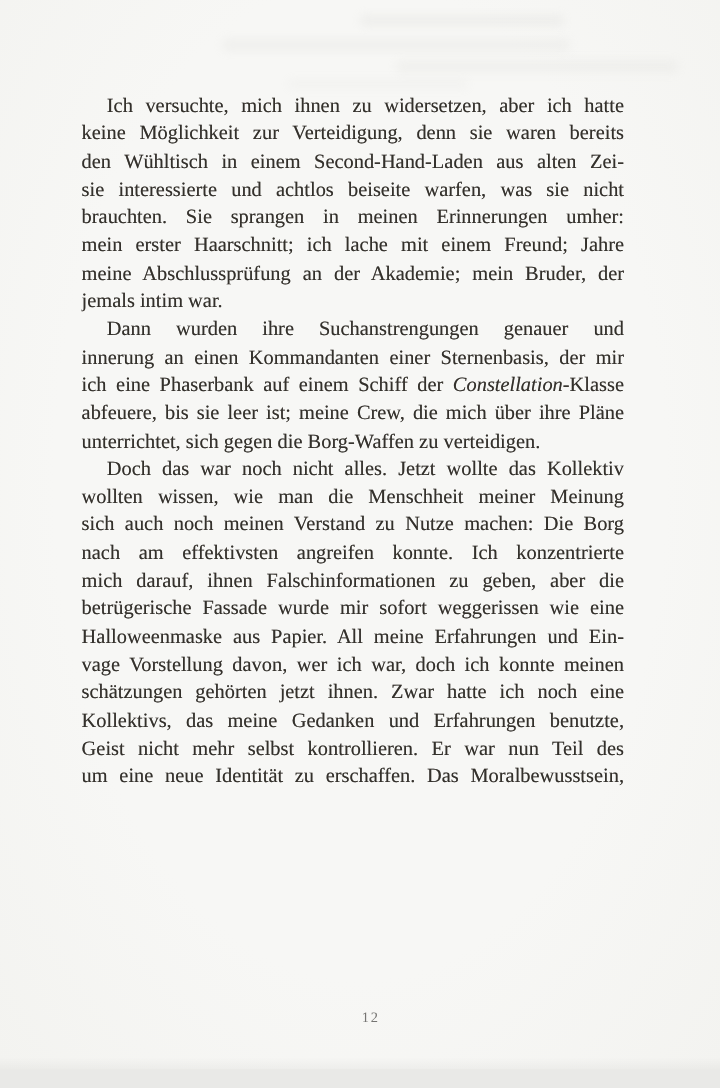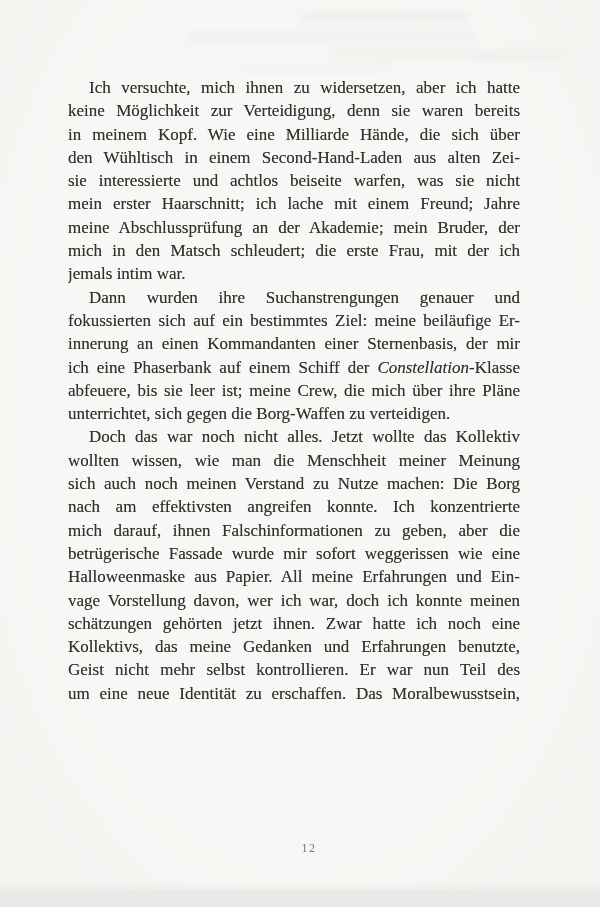--- a/index.html
+++ b/index.html
@@ -73,29 +73,27 @@
 
 <div class="scan">
   <div class="bleed b1"></div>
   <div class="bleed b2"></div>
   <div class="bleed b3"></div>
   <div class="bleed b4"></div>
 
   <div class="page-text">
       <div class="line indent">Ich versuchte, mich ihnen zu widersetzen, aber ich hatte</div>
       <div class="line">keine Möglichkeit zur Verteidigung, denn sie waren bereits</div>
-      <div class="line">in meinem Kopf. Wie eine Milliarde Hände, die sich über</div>
       <div class="line">den Wühltisch in einem Second-Hand-Laden aus alten Zei-</div>
       <div class="line">sie interessierte und achtlos beiseite warfen, was sie nicht</div>
+      <div class="line">brauchten. Sie sprangen in meinen Erinnerungen umher:</div>
       <div class="line">mein erster Haarschnitt; ich lache mit einem Freund; Jahre</div>
       <div class="line">meine Abschlussprüfung an der Akademie; mein Bruder, der</div>
-      <div class="line">mich in den Matsch schleudert; die erste Frau, mit der ich</div>
       <div class="line last">jemals intim war.</div>
       <div class="line indent">Dann wurden ihre Suchanstrengungen genauer und</div>
-      <div class="line">fokussierten sich auf ein bestimmtes Ziel: meine beiläufige Er-</div>
       <div class="line">innerung an einen Kommandanten einer Sternenbasis, der mir</div>
       <div class="line"><span>ich eine Phaserbank auf einem Schiff der </span><span class="italic">Constellation</span><span>-Klasse</span></div>
       <div class="line">abfeuere, bis sie leer ist; meine Crew, die mich über ihre Pläne</div>
       <div class="line last">unterrichtet, sich gegen die Borg-Waffen zu verteidigen.</div>
       <div class="line indent">Doch das war noch nicht alles. Jetzt wollte das Kollektiv</div>
       <div class="line">wollten wissen, wie man die Menschheit meiner Meinung</div>
       <div class="line">sich auch noch meinen Verstand zu Nutze machen: Die Borg</div>
       <div class="line">nach am effektivsten angreifen konnte. Ich konzentrierte</div>
       <div class="line">mich darauf, ihnen Falschinformationen zu geben, aber die</div>
       <div class="line">betrügerische Fassade wurde mir sofort weggerissen wie eine</div>

